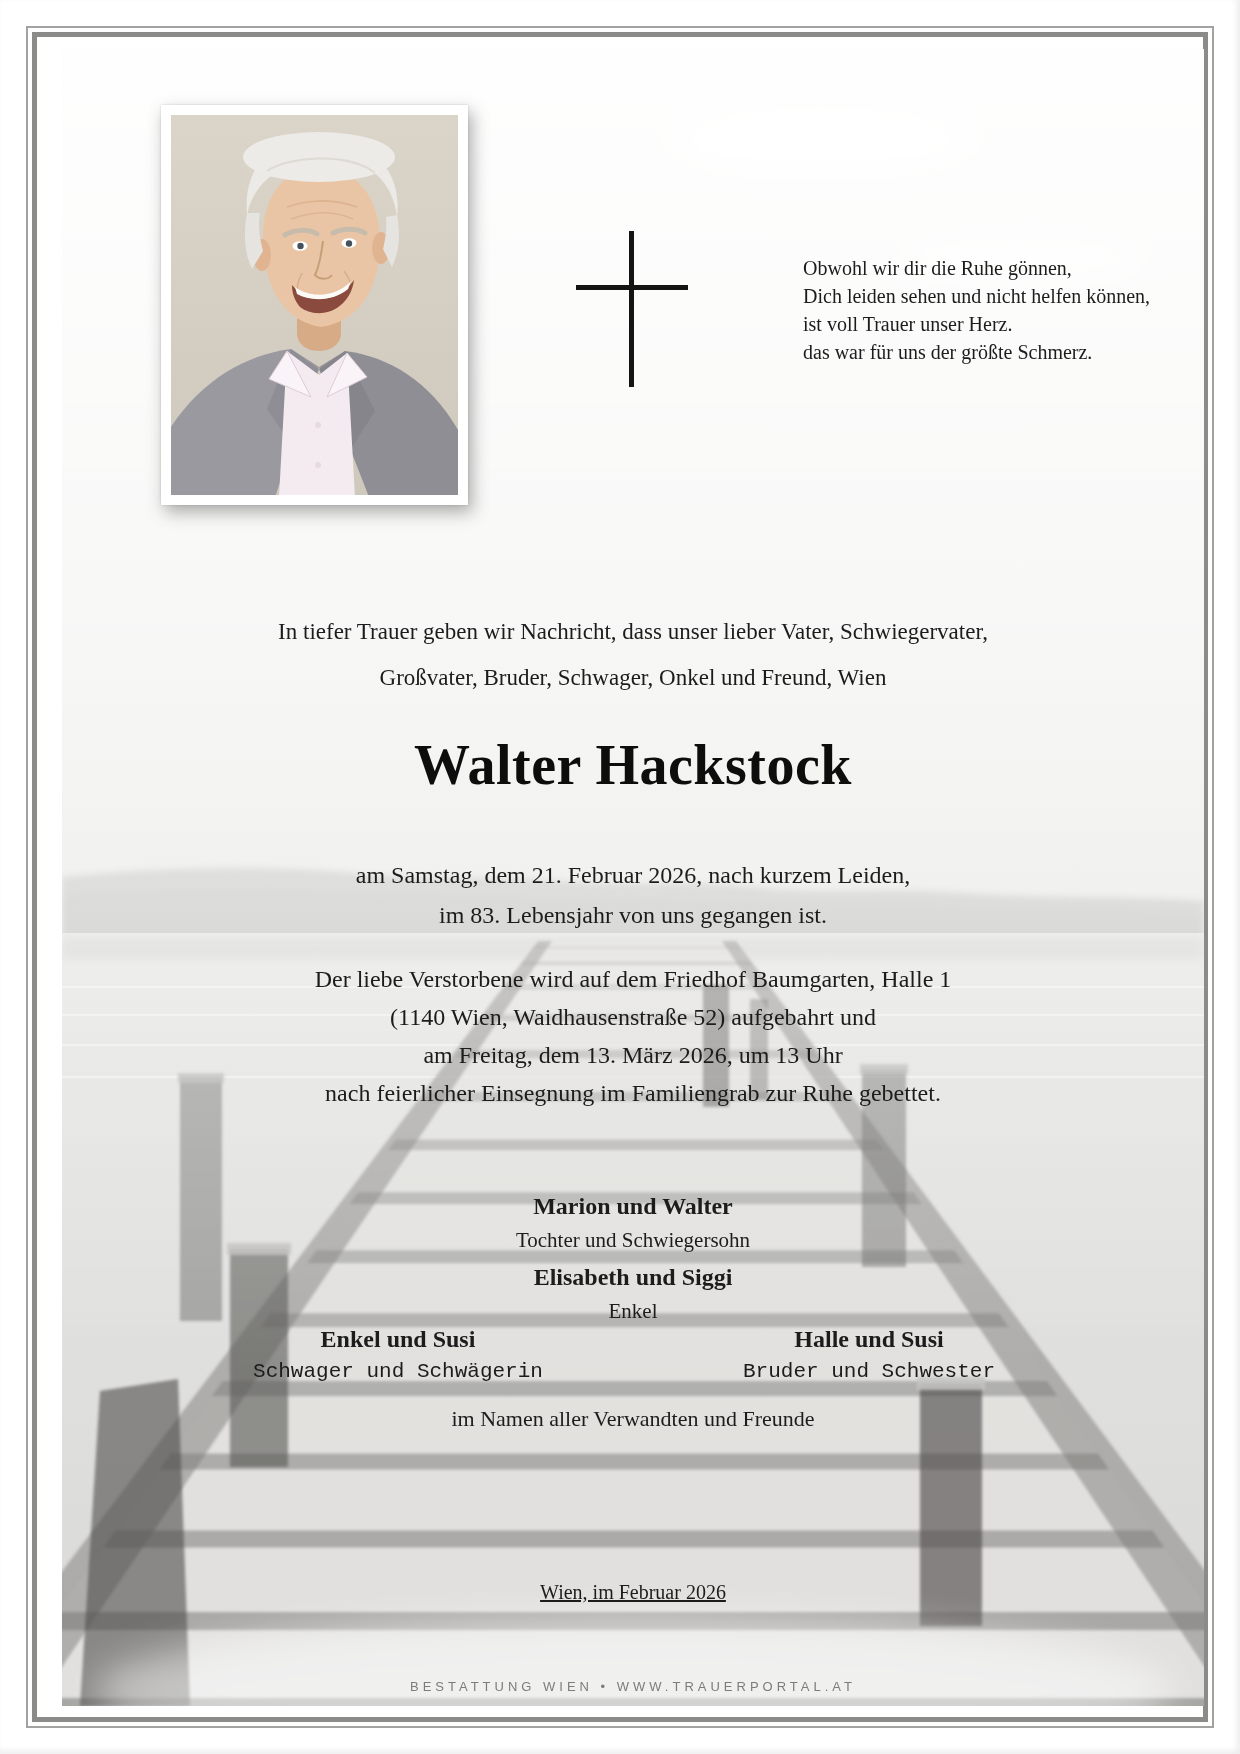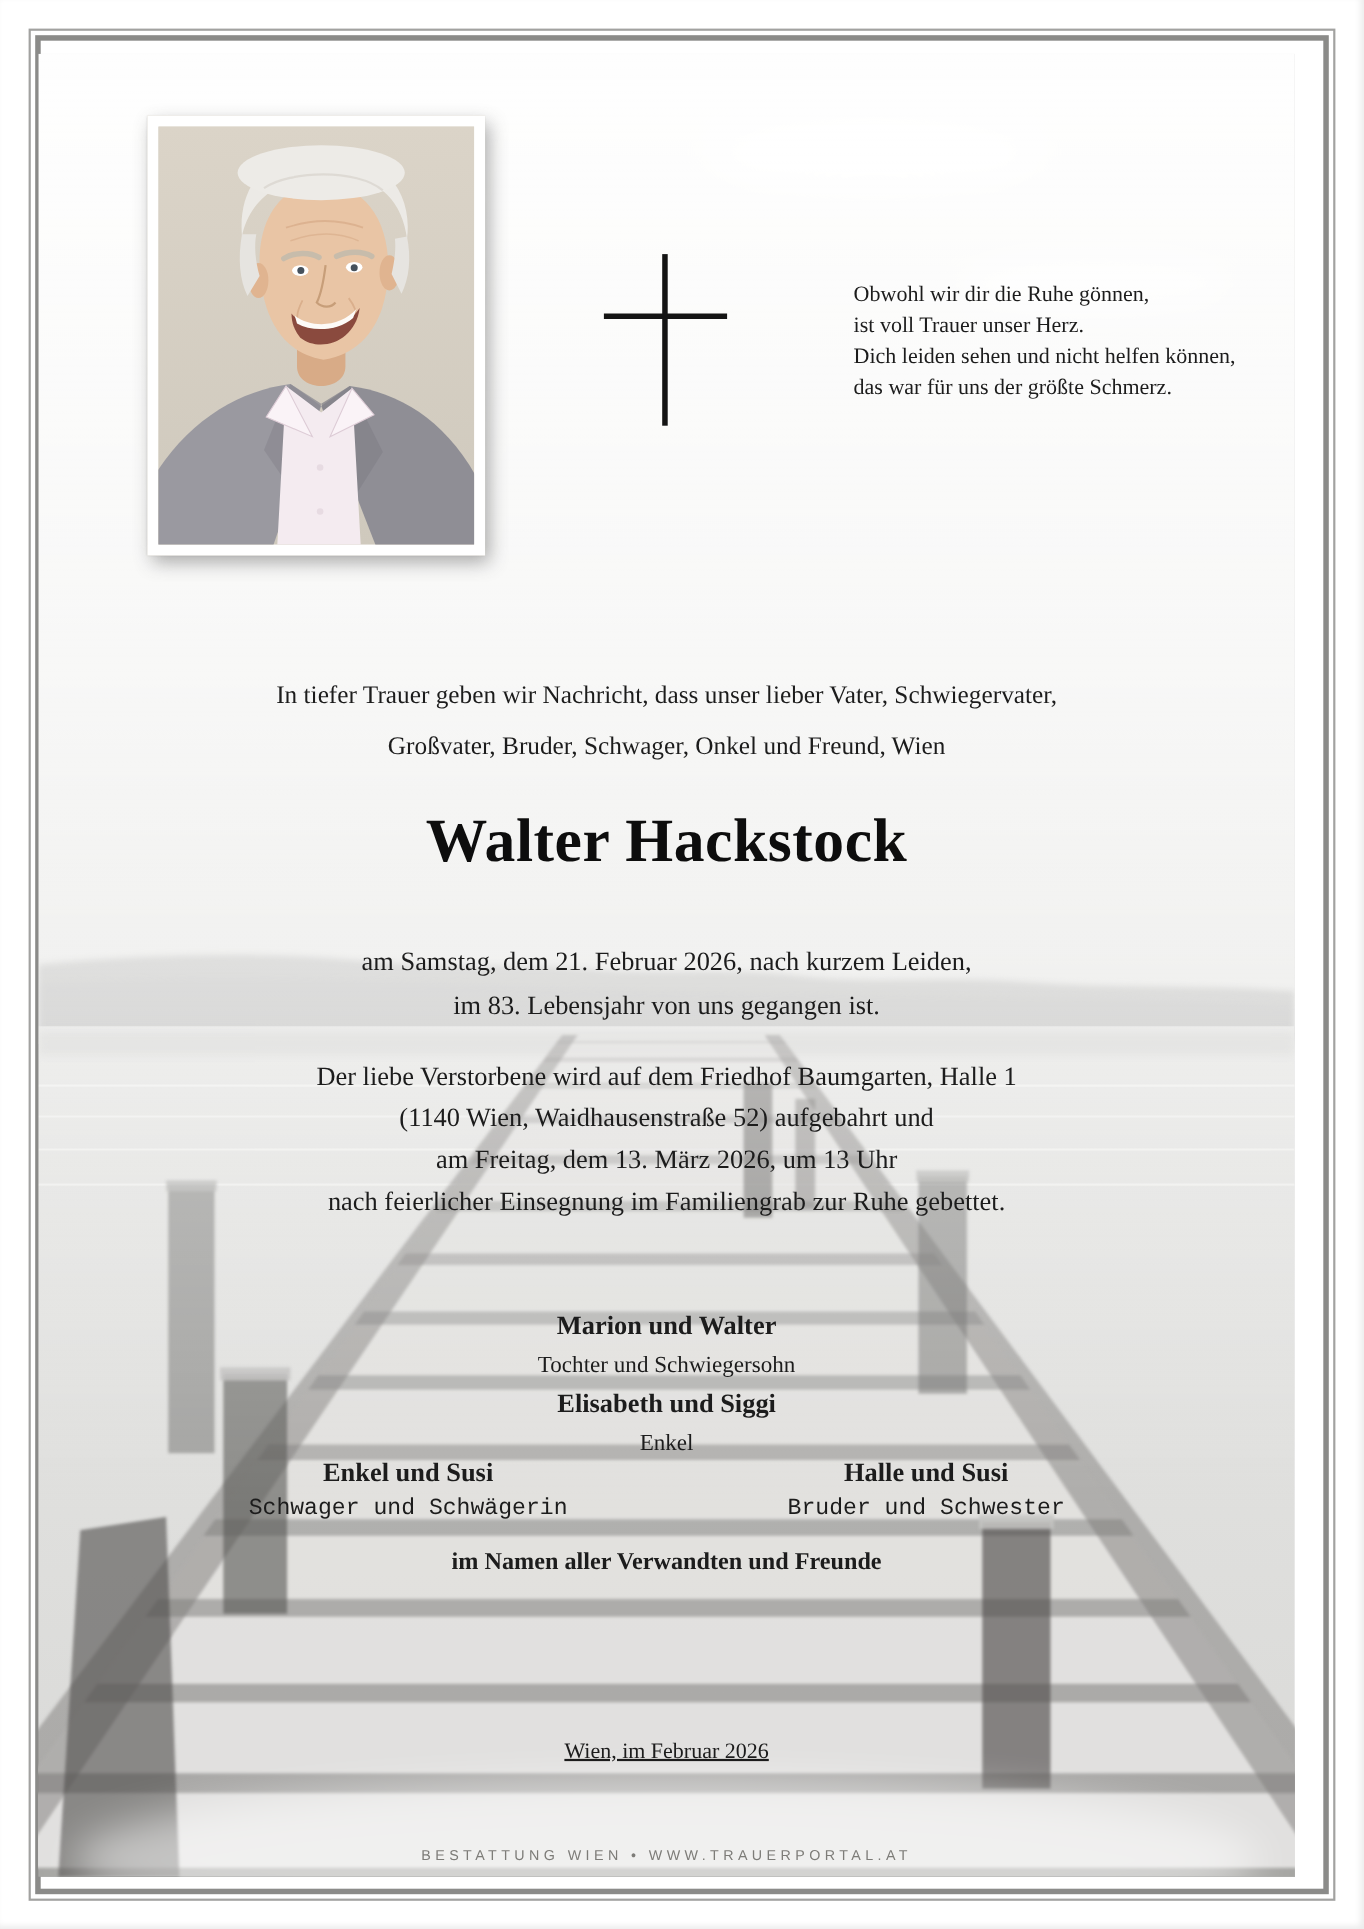--- a/index.html
+++ b/index.html
@@ -3,21 +3,21 @@
 <meta charset="utf-8">
 <style>
   html,body{margin:0;padding:0;background:#ffffff;}
   .page{
     position:relative;width:1240px;height:1754px;background:#ffffff;
     font-family:"Liberation Serif","DejaVu Serif",serif;color:#1c1c1c;
     overflow:hidden;box-shadow:inset -3px -3px 6px rgba(0,0,0,.08);
   }
   .frame-outer{position:absolute;inset:26px;border:2px solid #a2a2a0;pointer-events:none;}
   .frame-inner{position:absolute;inset:32px;border:5px solid #8b8b89;pointer-events:none;}
-  .content{position:absolute;left:35px;top:49px;width:1142px;height:1657px;background:#e5e5e5;overflow:hidden;}
+  .content{position:absolute;left:62px;top:49px;width:1142px;height:1657px;background:#fde047;overflow:hidden;}
   .scene{position:absolute;inset:0;width:100%;height:100%;display:block;}
   
   .photo{
     position:absolute;left:99px;top:56px;width:287px;height:380px;
     border:10px solid #ffffff;background:#d8d2c6;
     box-shadow:4px 7px 16px rgba(70,70,70,.45),0 0 2px rgba(0,0,0,.18);
   }
   .photo svg{display:block;width:100%;height:100%;}
   
   .cross{position:absolute;left:514px;top:182px;width:112px;height:156px;}
@@ -29,21 +29,21 @@
   .intro{top:560px;font-size:23px;line-height:46px;}
   .deceased-name{top:684px;font-size:56px;font-weight:bold;letter-spacing:.5px;color:#0d0d0d;}
   .death{top:806px;font-size:24px;line-height:40px;}
   .funeral{top:911px;font-size:24px;line-height:38px;}
   .m-names{font-size:24px;font-weight:bold;line-height:28px;}
   .m-rel{font-size:21px;line-height:25px;}
   .col{position:absolute;width:420px;text-align:center;top:1276px;}
   .col .m-rel{margin-top:6px;font-family:Liberation Mono, monospace;}
   .col-left{left:126px;}
   .col-right{left:597px;}
-  .closing{top:1357px;font-size:22px;font-weight:bold;}
+  .closing{top:1357px;font-size:22px;font-weight:normal;}
   .place-date{top:1532px;font-size:20px;text-decoration:underline;}
   .footer{
     top:1630px;font-size:13px;letter-spacing:4px;color:#7d7c78;
     font-family:"Liberation Sans","DejaVu Sans",sans-serif;
   }
 </style>
 </head>
 <body>
 
 <div class="page">
@@ -189,22 +189,22 @@
       </svg>
     </div>
 
     <div class="cross">
       <div class="v"></div>
       <div class="h"></div>
     </div>
 
     <div class="poem">
       <div>Obwohl wir dir die Ruhe gönnen,</div>
+      <div>Dich leiden sehen und nicht helfen können,</div>
       <div>ist voll Trauer unser Herz.</div>
-      <div>Dich leiden sehen und nicht helfen können,</div>
       <div>das war für uns der größte Schmerz.</div>
     </div>
 
     <div class="centered intro">
       <div>In tiefer Trauer geben wir Nachricht, dass unser lieber Vater, Schwiegervater,</div>
       <div>Großvater, Bruder, Schwager, Onkel und Freund, Wien</div>
     </div>
 
     <h1 class="centered deceased-name" style="margin:0;font-size:56px;">Walter Hackstock</h1>
 

